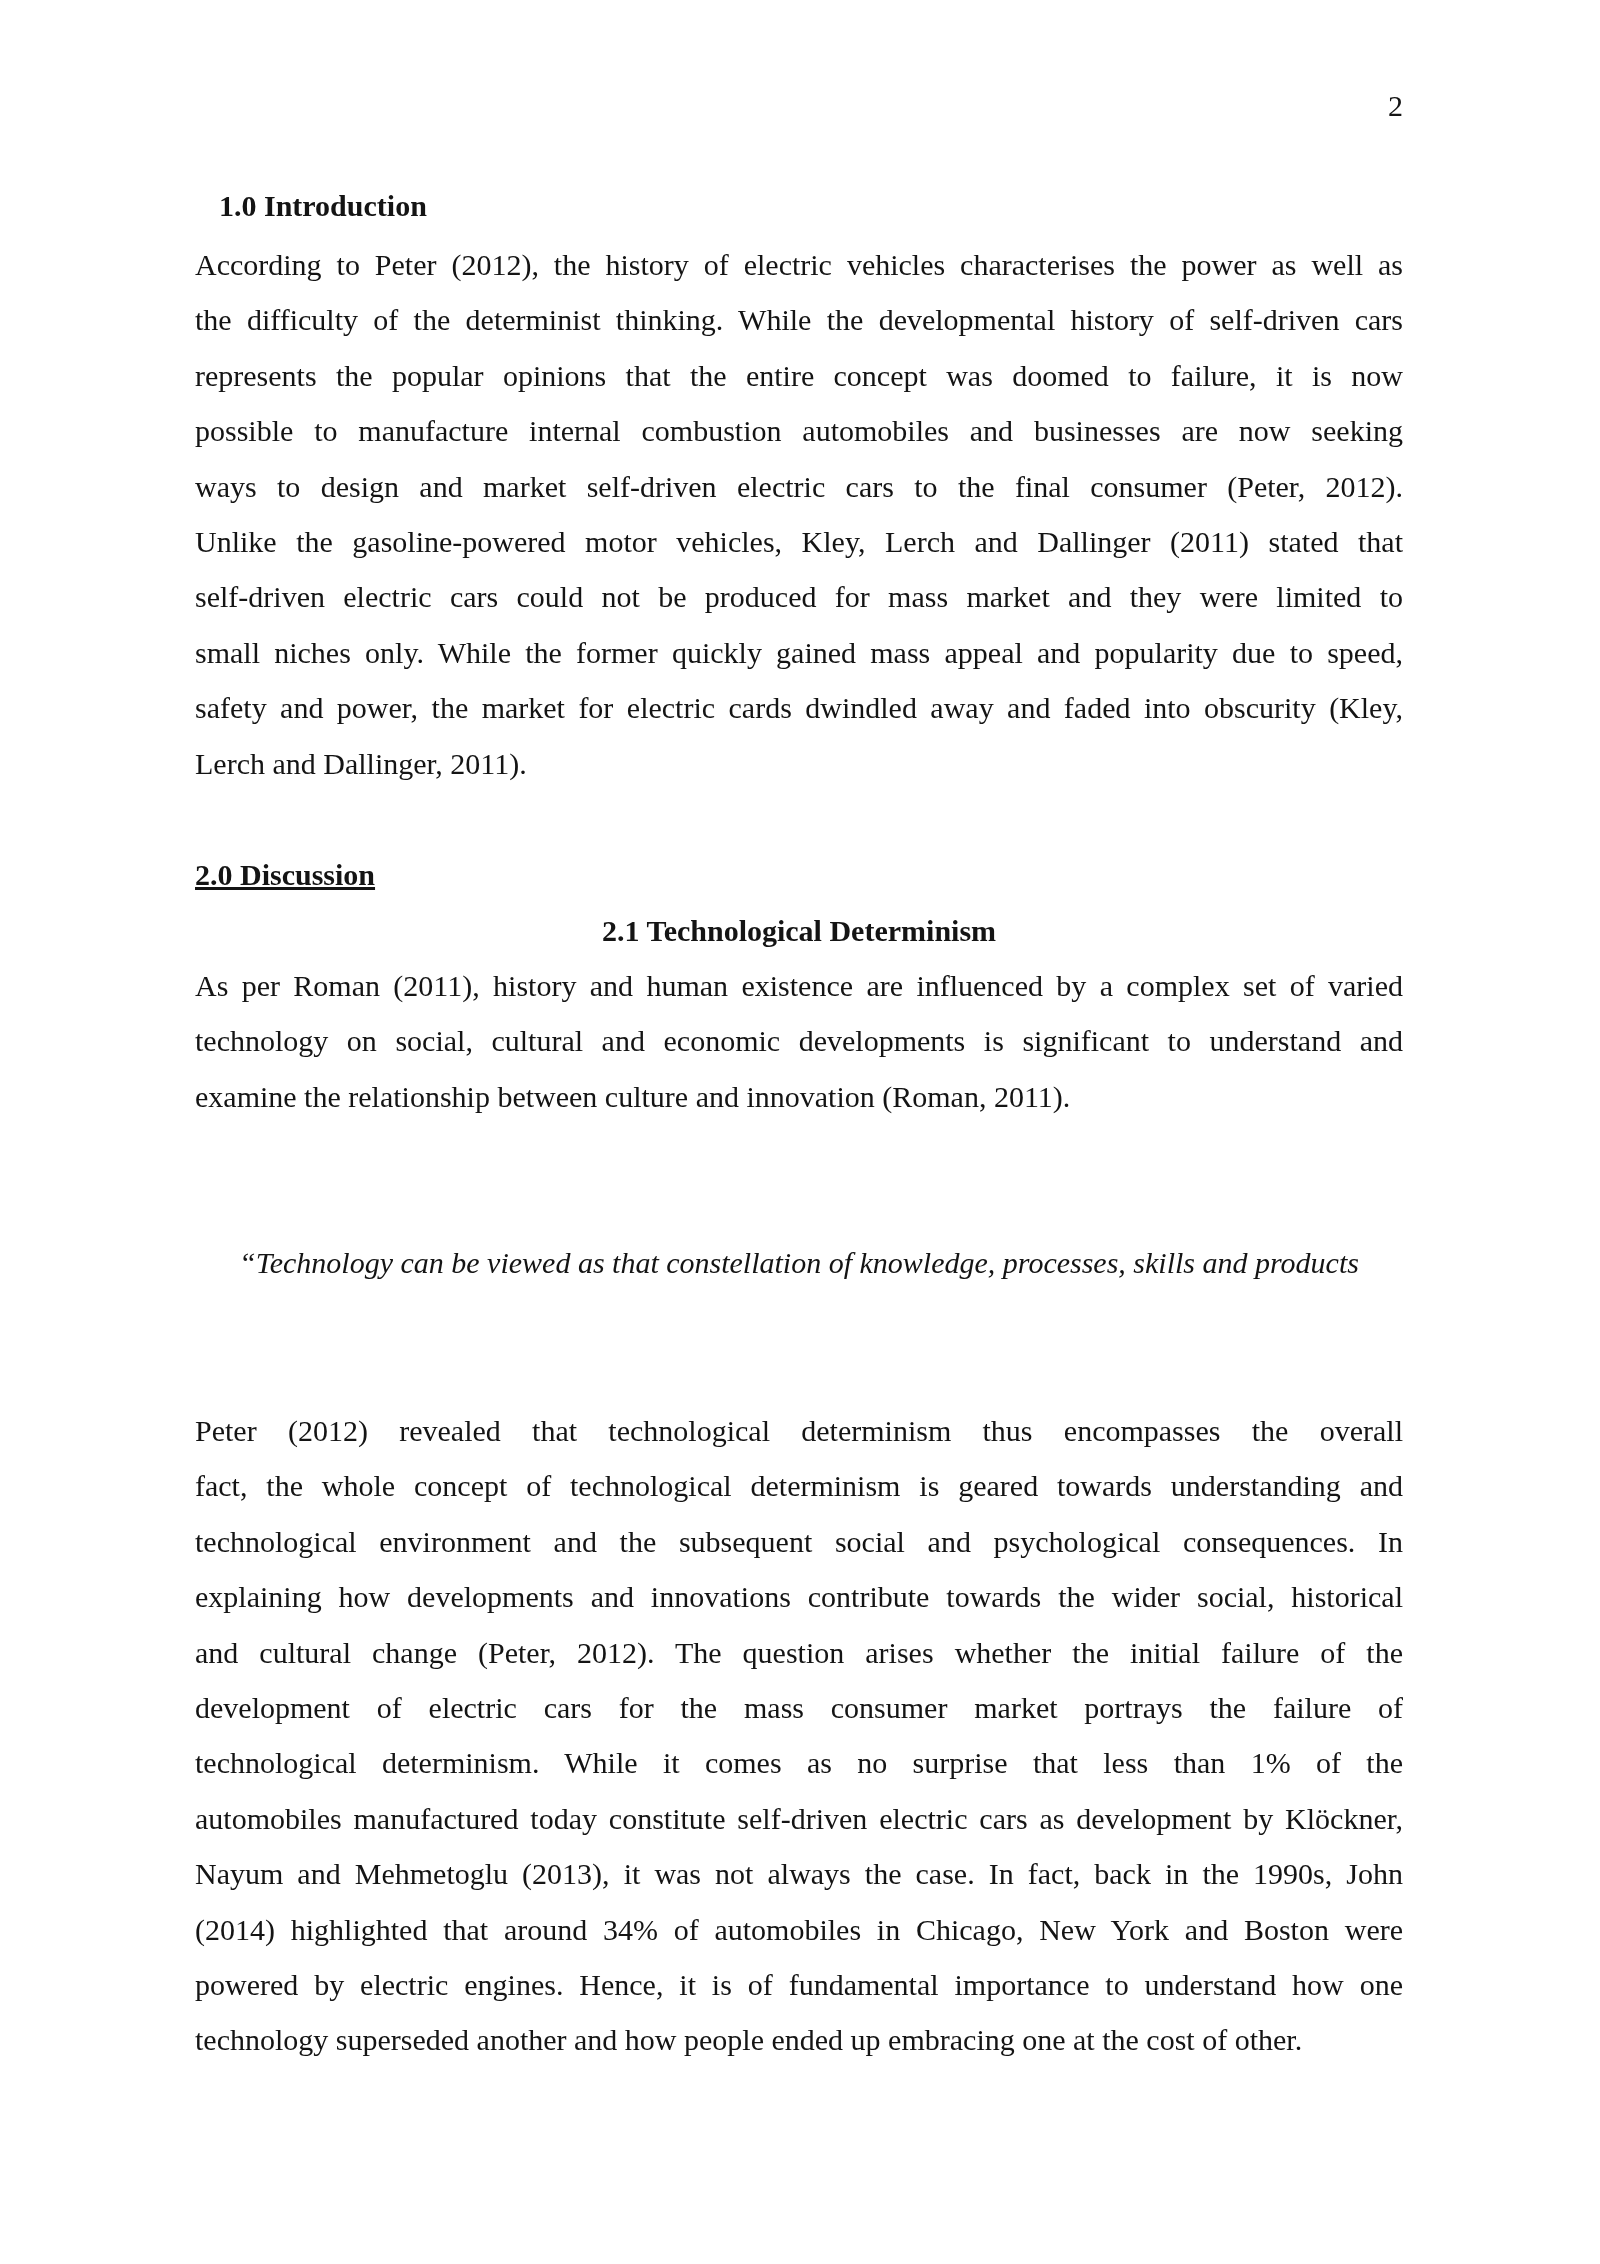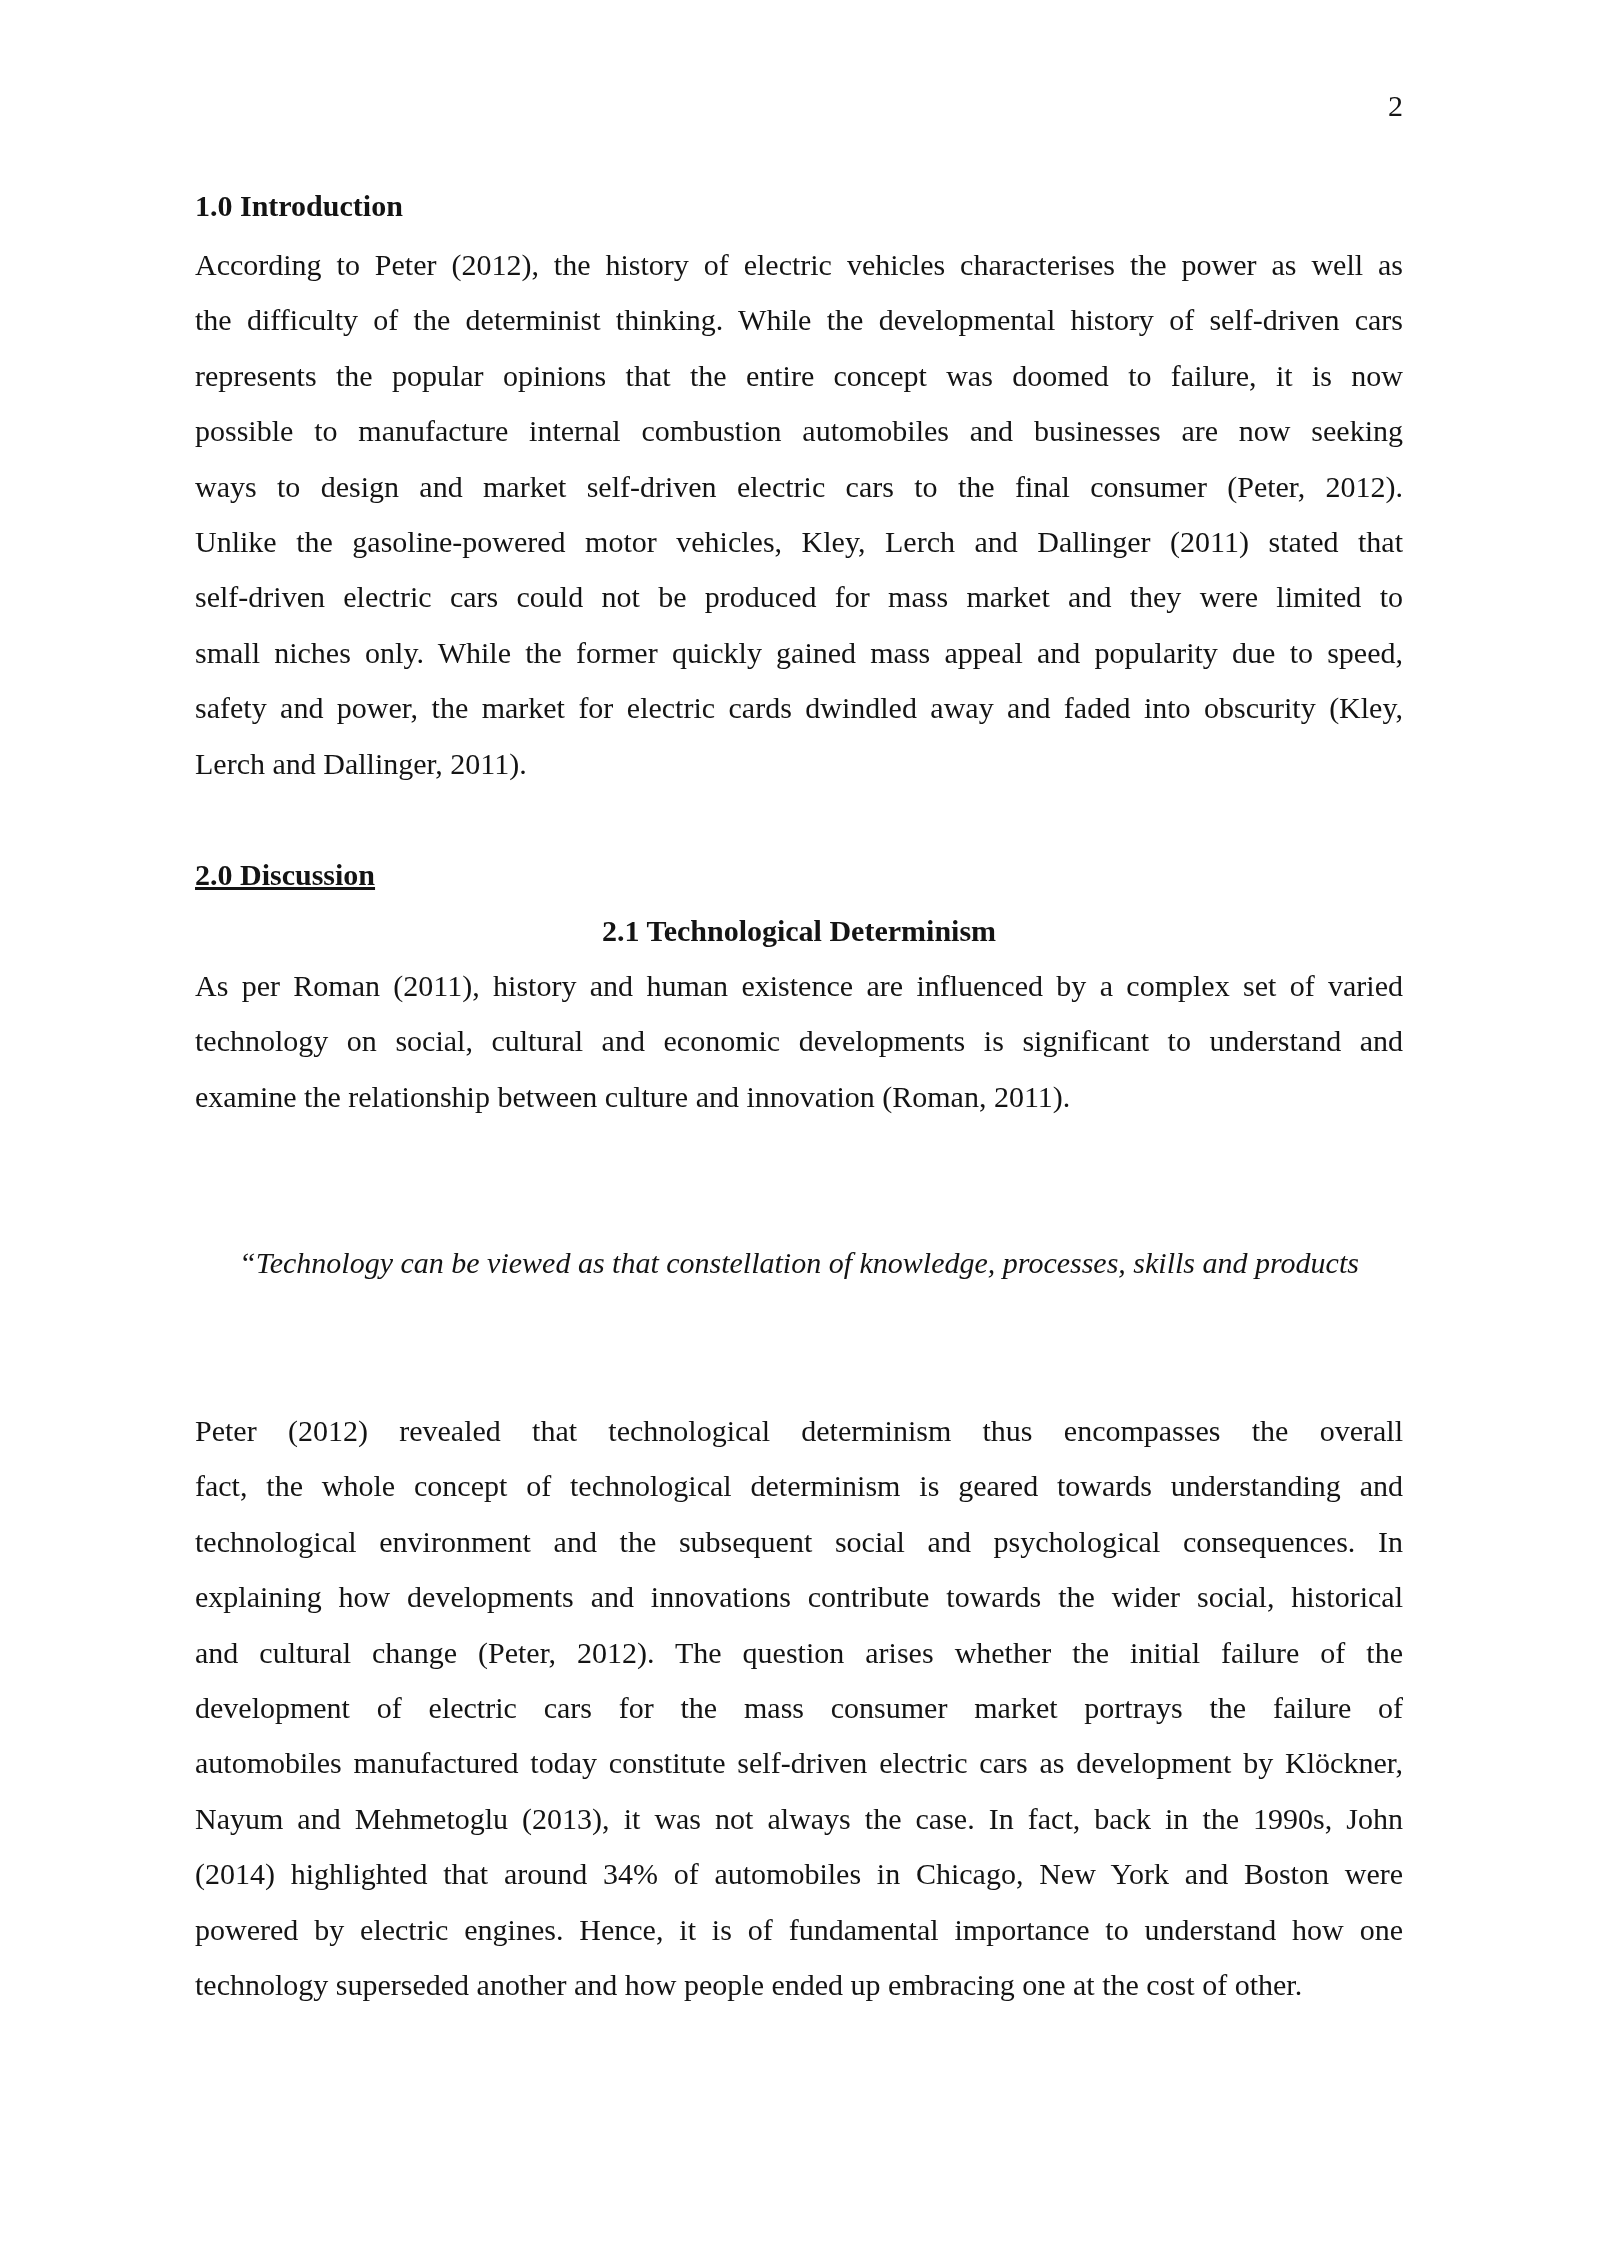--- a/index.html
+++ b/index.html
@@ -46,21 +46,21 @@
     white-space: normal;
     hyphens: none;
   }
   .jpara .line.last {
     text-align-last: left;
   }
   .cpara .line {
     text-align: center;
     font-style: italic;
   }
-  #h1 { top: 178px; }
+  #h1 { top: 178px; margin-left: 24px; }
   #p1 { top: 237px; }
   #h2 { top: 847px; text-decoration: underline; }
   #h3 { top: 903px; text-align: center; }
   #p2 { top: 958px; }
   #quote { top: 1235px; }
   #p3 { top: 1403px; }
 </style>
 </head>
 <body>
 
@@ -99,20 +99,21 @@
         <div class="line">“Technology can be viewed as that constellation of knowledge, processes, skills and products</div>
       </div>
 
     <div id="p3" class="block jpara">
         <div class="line">Peter (2012) revealed that technological determinism thus encompasses the overall</div>
         <div class="line">fact, the whole concept of technological determinism is geared towards understanding and</div>
         <div class="line">technological environment and the subsequent social and psychological consequences. In</div>
         <div class="line">explaining how developments and innovations contribute towards the wider social, historical</div>
         <div class="line">and cultural change (Peter, 2012). The question arises whether the initial failure of the</div>
         <div class="line">development of electric cars for the mass consumer market portrays the failure of</div>
+        <div class="line">technological determinism. While it comes as no surprise that less than 1% of the</div>
         <div class="line">automobiles manufactured today constitute self-driven electric cars as development by Klöckner,</div>
         <div class="line">Nayum and Mehmetoglu (2013), it was not always the case. In fact, back in the 1990s, John</div>
         <div class="line">(2014) highlighted that around 34% of automobiles in Chicago, New York and Boston were</div>
         <div class="line">powered by electric engines. Hence, it is of fundamental importance to understand how one</div>
         <div class="line last">technology superseded another and how people ended up embracing one at the cost of other.</div>
       </div>
 
   </div>
 </div>
 

